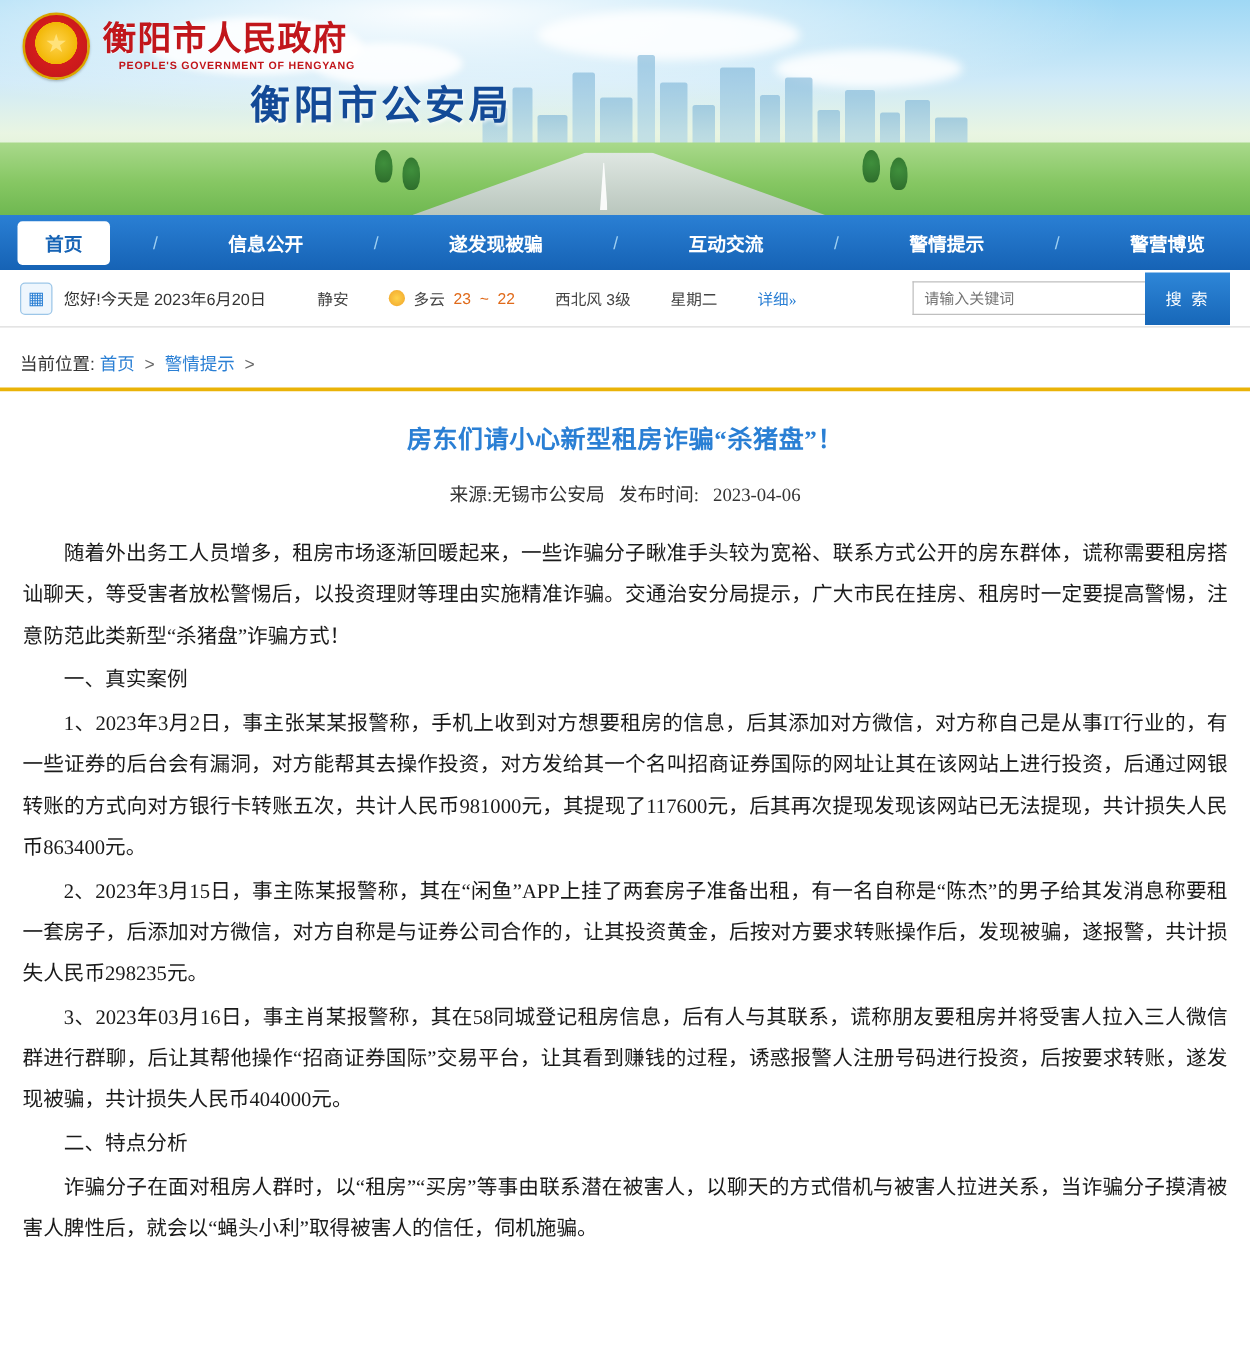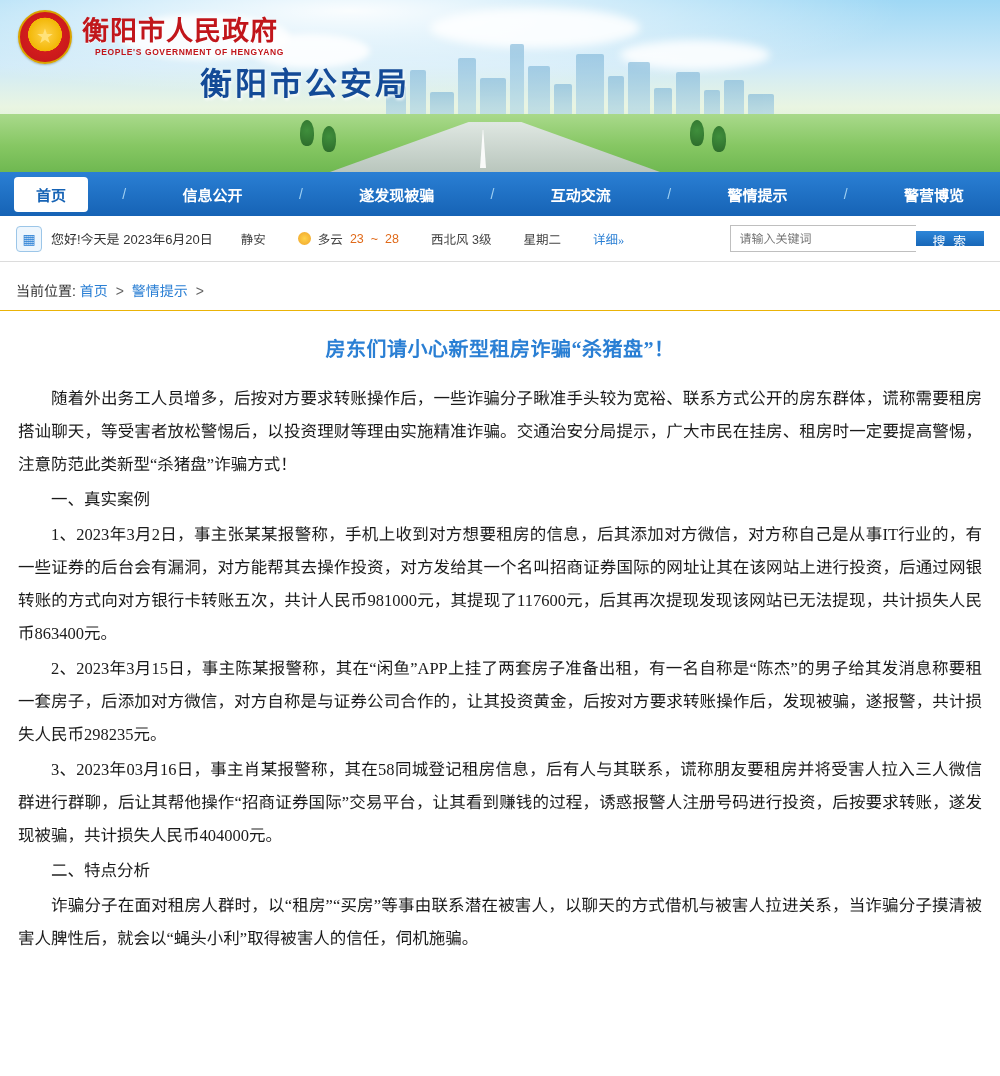--- a/index.html
+++ b/index.html
@@ -115,47 +115,47 @@
     width: 1000px; height: 46px; background: #ffffff;
     border-bottom: 1px solid #dcdcdc;
     display: flex; align-items: center; padding: 0 16px;
     font-size: 12.5px; color: #333;
   }
   .cal-icon {
     width: 26px; height: 26px; border: 1px solid #9cc6e8; border-radius: 4px;
     background: #eef6fd; color: #2a7fd4; font-size: 14px;
     display: flex; align-items: center; justify-content: center; margin-right: 9px;
   }
-  .greeting { font-size: 13px; color: #333; margin-right: 28px; white-space: nowrap; }
+  .greeting { font-size: 13px; color: #333; margin-right: 41px; white-space: nowrap; }
   .weather-chunk { display: flex; align-items: center; gap: 7px; color: #444; white-space: nowrap; }
   .w-sep { width: 18px; }
   .sun-dot {
     width: 13px; height: 13px; border-radius: 50%;
     background: radial-gradient(circle, #ffd24a, #f0a32a);
     display: inline-block;
   }
   .temp-val { color: #e06a1a; }
   .detail-link { color: #2a7fd4; cursor: pointer; font-family: Liberation Serif, serif; }
   .search-wrap { margin-left: auto; display: flex; align-items: center; }
   .search-input {
     width: 186px; height: 27px; border: 1px solid #bfbfbf; border-right: none;
     padding: 0 8px; font-size: 12px; color: #999; background: #fff;
     font-family: "Liberation Sans", sans-serif;
   }
   .search-btn {
-    height: 15px; padding: 0 16px; border: none; cursor: pointer;
+    height: 42px; padding: 0 16px; border: none; cursor: pointer;
     background: linear-gradient(to bottom, #2e86d8, #1767b8);
     color: #fff; font-size: 13px; letter-spacing: 2px;
     font-family: "Liberation Sans", sans-serif;
   }
 
   
   .breadcrumb {
     width: 1000px; padding: 18px 16px 10px 16px;
-    font-size: 14px; color: #333; border-bottom: 1px solid #eab308;
+    font-size: 14px; color: #333; border-bottom: 3px solid #eab308;
   }
   .breadcrumb .bc-label { color: #333; }
   .breadcrumb .bc-link { color: #2a7fd4; cursor: pointer; }
   .breadcrumb .bc-arrow { color: #666; margin: 0 4px; }
 
   
   .article { padding: 22px 18px 0 18px; }
   .art-title {
     text-align: center; font-size: 20px; font-weight: bold; color: #2a7fd4;
     font-family: "Liberation Serif", "DejaVu Serif", serif;
@@ -261,21 +261,21 @@
 <div class="infobar">
   <div class="cal-icon">▦</div>
   <div class="greeting">您好!今天是 2023年6月20日</div>
   <div class="weather-chunk">
     <span>静安</span>
     <span class="w-sep"></span>
     <span class="sun-dot"></span>
     <span>多云</span>
     <span class="temp-val">23</span>
     <span class="temp-val">~</span>
-    <span class="temp-val">28</span>
+    <span class="temp-val">22</span>
     <span class="w-sep"></span>
     <span>西北风 3级</span>
     <span class="w-sep"></span>
     <span>星期二</span>
     <span class="w-sep"></span>
     <span class="detail-link">详细»</span>
   </div>
   <div class="search-wrap">
     <input class="search-input" type="text" placeholder="请输入关键词" style="">
     <button class="search-btn">搜 索</button>
@@ -285,22 +285,29 @@
 <div class="breadcrumb">
   <span class="bc-label">当前位置:</span>
   <span class="bc-link">首页</span>
   <span class="bc-arrow">&gt;</span>
   <span class="bc-link">警情提示</span>
   <span class="bc-arrow">&gt;</span>
 </div>
 
 <div class="article">
   <div class="art-title">房东们请小心新型租房诈骗“杀猪盘”！</div>
+  <div class="art-meta">
+    <span>来源:无锡市公安局</span>
+    <span>&nbsp;</span>
+    <span>发布时间:</span>
+    <span>&nbsp;</span>
+    <span>2023-04-06</span>
+  </div>
   <div class="art-body">
-    <p>随着外出务工人员增多，后按对方要求转账操作后，一些诈骗分子瞅准手头较为宽裕、联系方式公开的房东群体，谎称需要租房搭讪聊天，等受害者放松警惕后，以投资理财等理由实施精准诈骗。交通治安分局提示，广大市民在挂房、租房时一定要提高警惕，注意防范此类新型“杀猪盘”诈骗方式！</p>
+    <p>随着外出务工人员增多，租房市场逐渐回暖起来，一些诈骗分子瞅准手头较为宽裕、联系方式公开的房东群体，谎称需要租房搭讪聊天，等受害者放松警惕后，以投资理财等理由实施精准诈骗。交通治安分局提示，广大市民在挂房、租房时一定要提高警惕，注意防范此类新型“杀猪盘”诈骗方式！</p>
     <p>一、真实案例</p>
     <p>1、2023年3月2日，事主张某某报警称，手机上收到对方想要租房的信息，后其添加对方微信，对方称自己是从事IT行业的，有一些证券的后台会有漏洞，对方能帮其去操作投资，对方发给其一个名叫招商证券国际的网址让其在该网站上进行投资，后通过网银转账的方式向对方银行卡转账五次，共计人民币981000元，其提现了117600元，后其再次提现发现该网站已无法提现，共计损失人民币863400元。</p>
     <p>2、2023年3月15日，事主陈某报警称，其在“闲鱼”APP上挂了两套房子准备出租，有一名自称是“陈杰”的男子给其发消息称要租一套房子，后添加对方微信，对方自称是与证券公司合作的，让其投资黄金，后按对方要求转账操作后，发现被骗，遂报警，共计损失人民币298235元。</p>
     <p>3、2023年03月16日，事主肖某报警称，其在58同城登记租房信息，后有人与其联系，谎称朋友要租房并将受害人拉入三人微信群进行群聊，后让其帮他操作“招商证券国际”交易平台，让其看到赚钱的过程，诱惑报警人注册号码进行投资，后按要求转账，遂发现被骗，共计损失人民币404000元。</p>
     <p>二、特点分析</p>
     <p>诈骗分子在面对租房人群时，以“租房”“买房”等事由联系潜在被害人，以聊天的方式借机与被害人拉进关系，当诈骗分子摸清被害人脾性后，就会以“蝇头小利”取得被害人的信任，伺机施骗。</p>
   </div>
 </div>
 
 </body></html>

